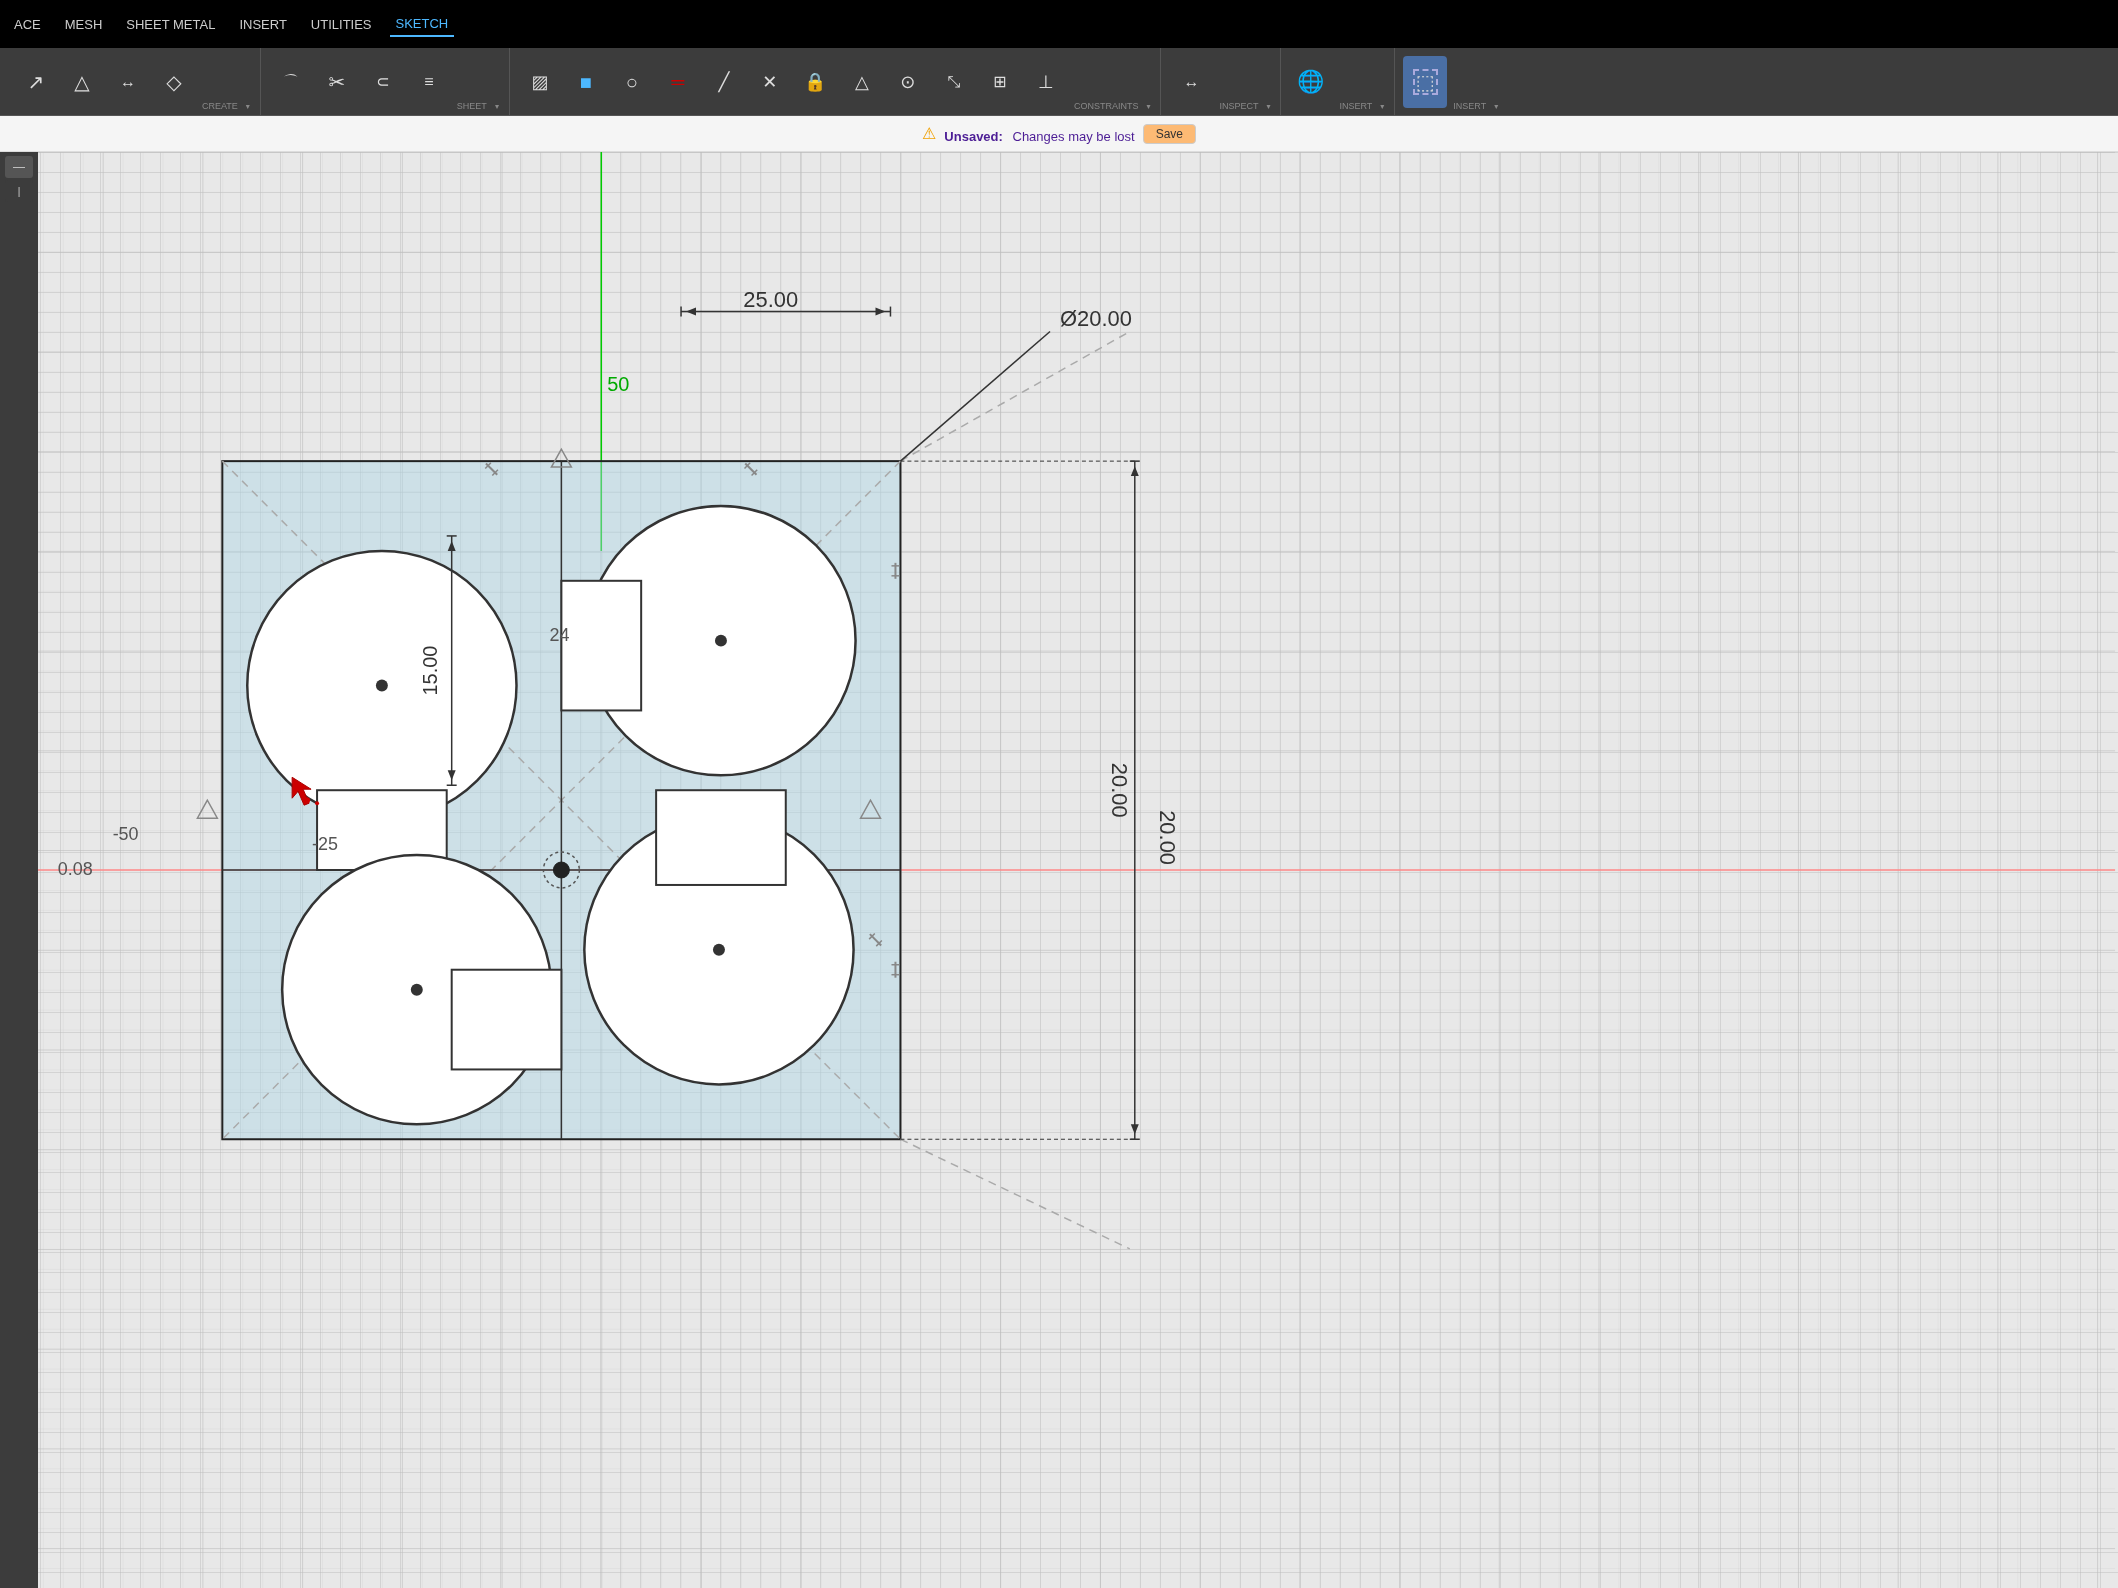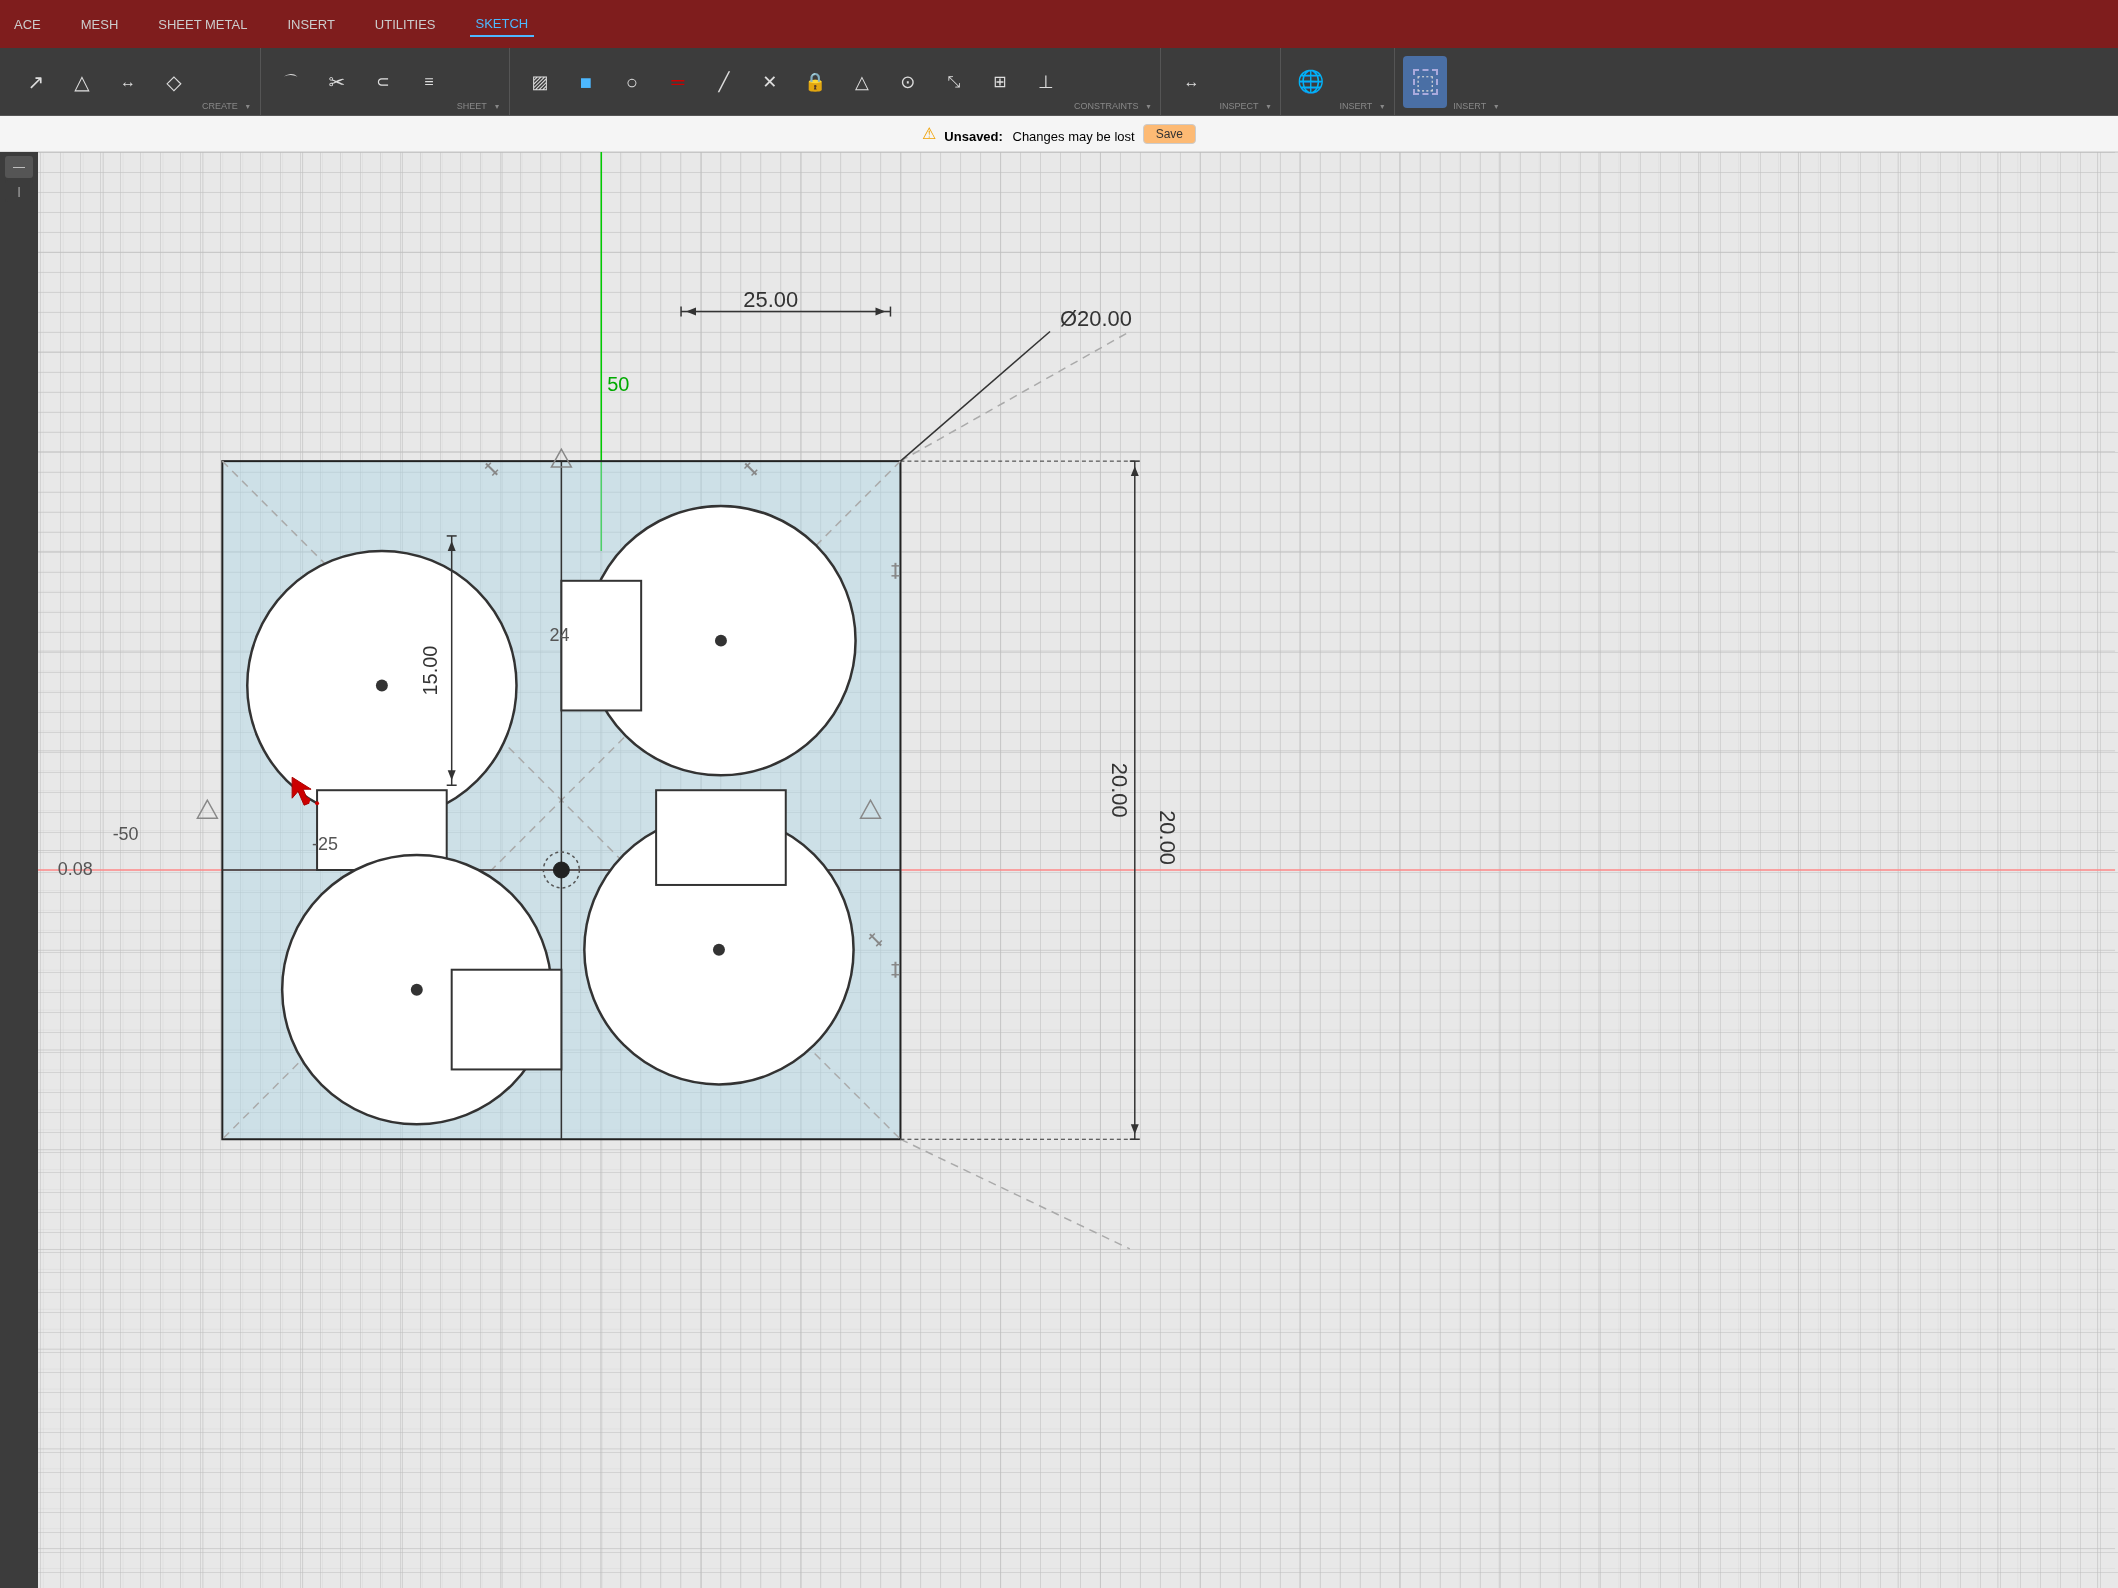--- a/index.html
+++ b/index.html
@@ -2,24 +2,24 @@
 <html><head>
   <meta charset="utf-8">
   <style>
     * { box-sizing: border-box; margin: 0; padding: 0; }
     body { font-family: Arial, sans-serif; font-size: 12px; background: #f0f0f0; width: 2118px; height: 1588px; overflow: hidden; }
 
     
     .top-nav {
       display: flex;
       align-items: center;
-      background: #7f1d1d;
+      background: #000000;
       height: 48px;
       padding: 0 8px;
-      gap: 28px;
+      gap: 12px;
     }
     .nav-item {
       color: #ccc;
       font-size: 13px;
       cursor: pointer;
       padding: 4px 6px;
     }
     .nav-item.active {
       color: #4db8ff;
       border-bottom: 2px solid #4db8ff;
@@ -87,21 +87,21 @@
     .unsaved-bar {
       display: flex;
       align-items: center;
       justify-content: center;
       background: #f5f5f5;
       height: 36px;
       border-bottom: 1px solid #ddd;
       gap: 8px;
     }
     .unsaved-icon { color: #f0a000; font-size: 16px; }
-    .unsaved-text { font-size: 13px; color: #000000; margin-top: 6px; }
+    .unsaved-text { font-size: 13px; color: #4c1d95; margin-top: 6px; }
     .unsaved-label { font-weight: bold; }
     .save-btn {
       background: #fdba74;
       border: 1px solid #ccc;
       border-radius: 4px;
       padding: 2px 12px;
       cursor: pointer;
       font-size: 12px;
       color: #333;
     }

